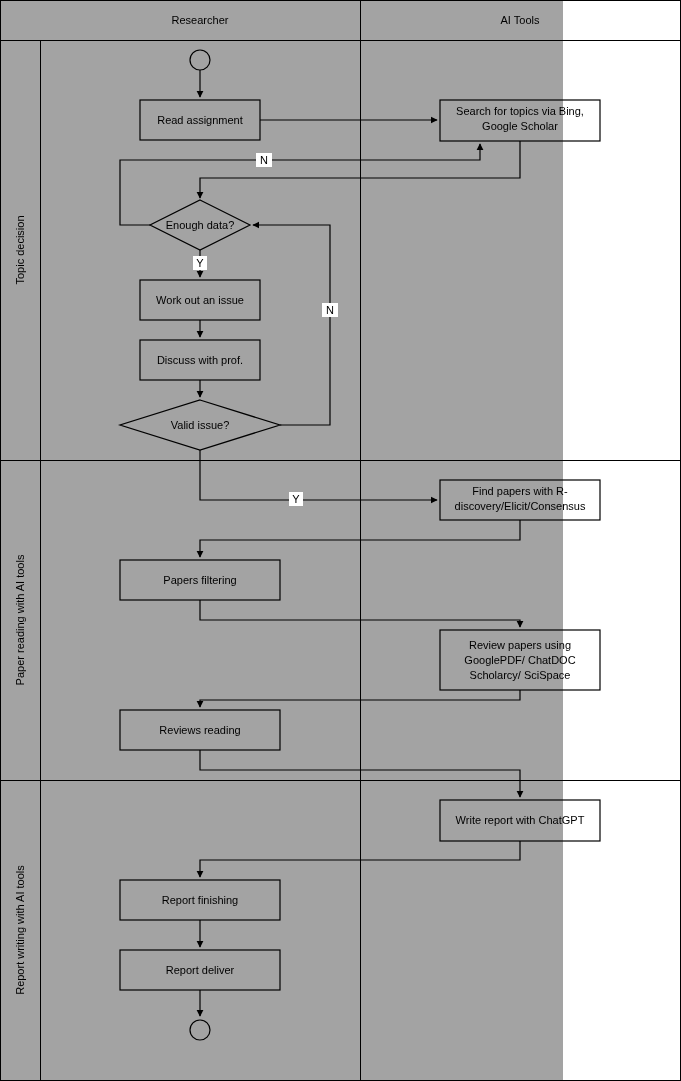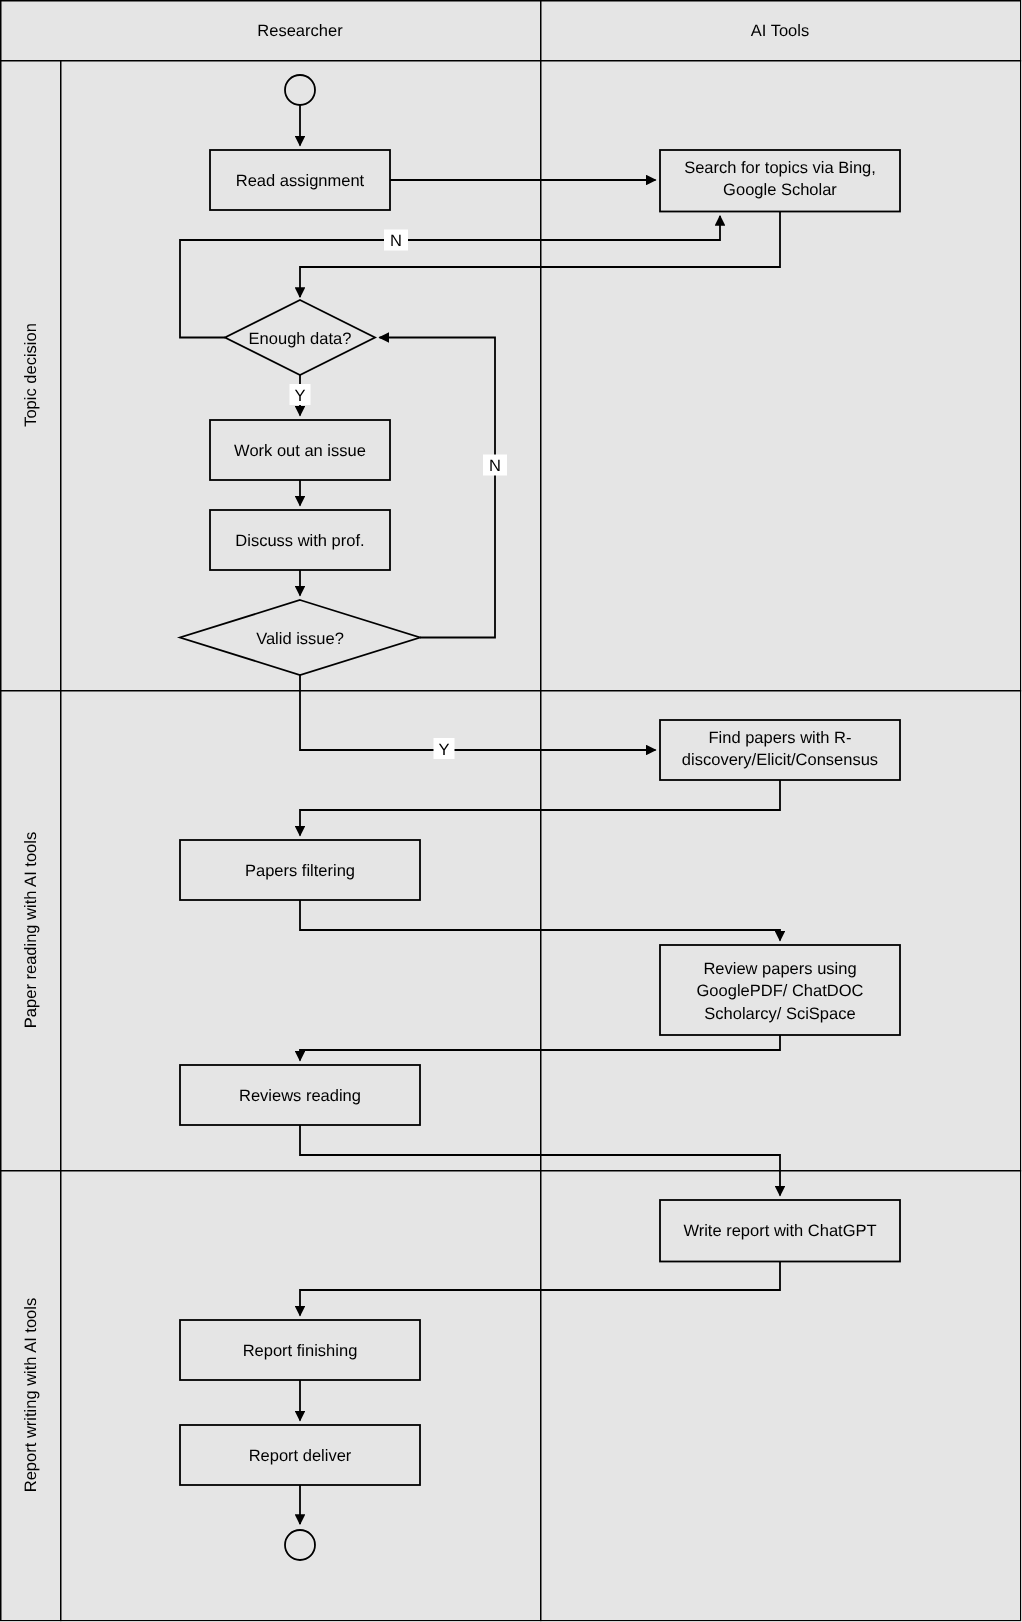--- a/index.html
+++ b/index.html
@@ -2,23 +2,23 @@
 <html><head>
 <meta charset="utf-8">
 <style>
   html, body {
     margin: 0;
     padding: 0;
     background: #ffffff;
   }
   #canvas {
     position: relative;
-    width: 681px;
+    width: 563px;
     height: 1081px;
-    background: #e5e5e5;
+    background: #a3a3a3;
     font-family: "Liberation Sans", sans-serif;
   }
   svg#flow {
     display: block;
     width: 681px;
     height: 1081px;
   }
   .node-text, .lane-head-text, .lane-label-text, .edge-label-text {
     font-family: "Liberation Sans", sans-serif;
     fill: #000000;

